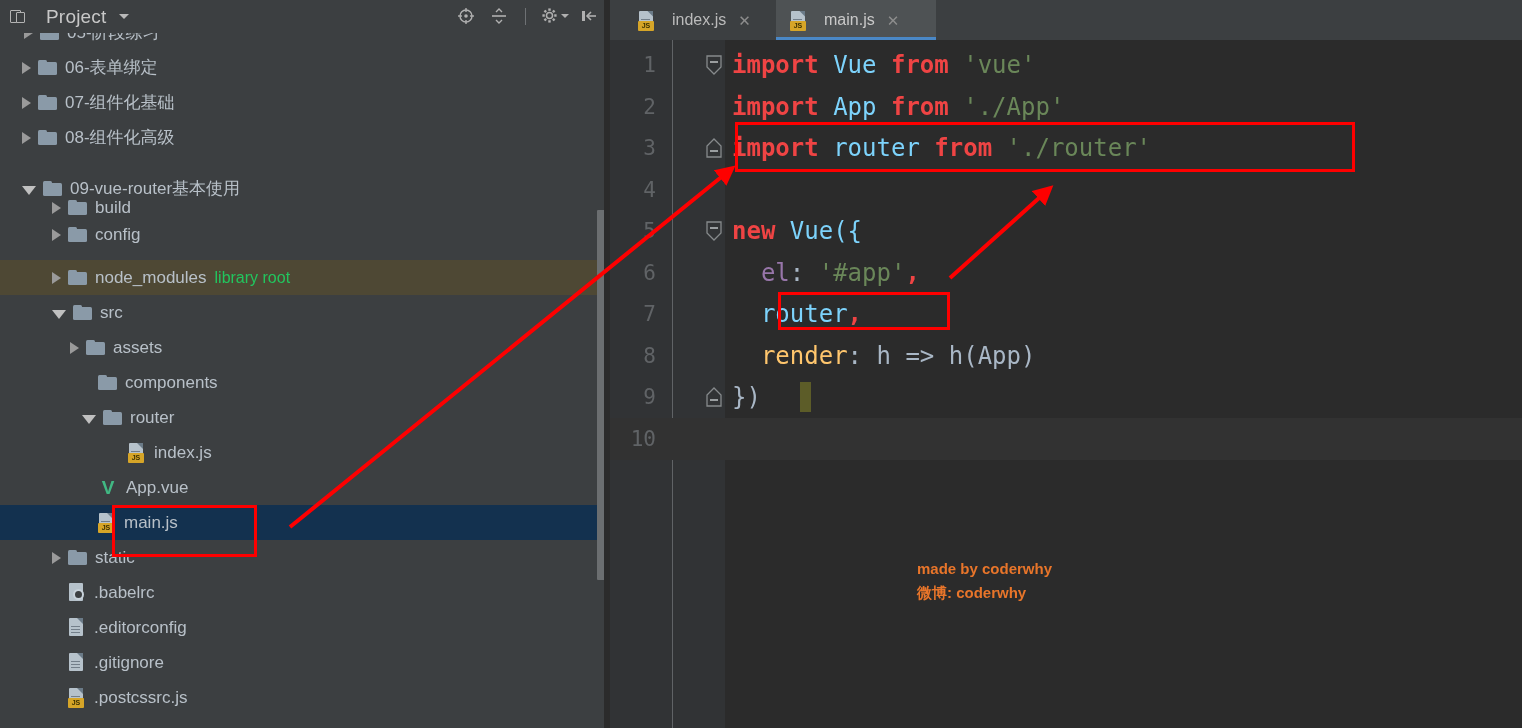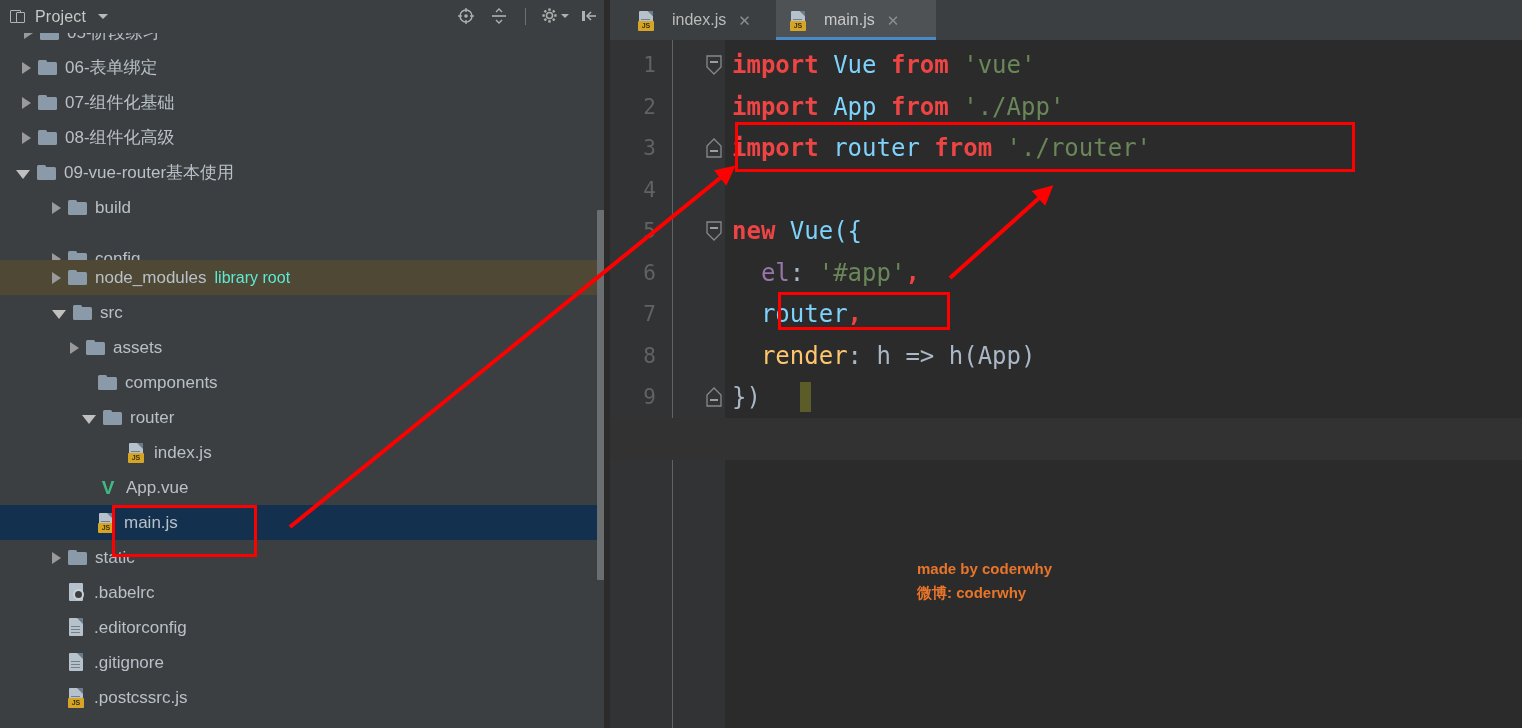--- a/index.html
+++ b/index.html
@@ -24,21 +24,21 @@
   .sb-title-wrap { display:flex; align-items:center; gap:8px; padding-left:10px; }
   .proj-icon { width:17px; height:16px; position:relative; }
   .proj-icon .b1 {
     position:absolute; left:0; top:1px; width:11px; height:13px;
     border:1.5px solid #b3b3b3; border-radius:1px; background:transparent;
   }
   .proj-icon .b2 {
     position:absolute; left:6px; top:3px; width:9px; height:11px;
     border:1.5px solid #b3b3b3; border-radius:1px; background:#3c3f41;
   }
-  .sb-title { color:#c8c8c8; font-size:16px; letter-spacing:.2px; }
+  .sb-title { color:#c8c8c8; font-size:19px; letter-spacing:.2px;margin-left:11px; }
   .caret-down {
     width:0; height:0; border-left:5px solid transparent; border-right:5px solid transparent;
     border-top:5px solid #b9b9b9; margin-left:4px;
   }
   .sb-tools {
     position:absolute; right:10px; top:0; height:33px;
     display:flex; align-items:center; gap:13px;
   }
   .tool { width:20px; height:20px; position:relative; }
   .ic-locate { width:18px; height:18px; }
@@ -108,21 +108,21 @@
   .babel-ic { flex:0 0 auto; width:18px; height:19px; margin-right:8px; position:relative; }
   .babel-ic .pg {
     position:absolute; left:1px; top:0; width:14px; height:18px;
     background:#b6c2cb; border-radius:1px;
   }
   .babel-ic .ring {
     position:absolute; left:5px; top:6px; width:11px; height:11px;
     border:2px solid #c8d2da; border-radius:50%; background:#3c3f41;
   }
   .row-label { font-size:17px; color:#b8c0c8; }
-  .row-sub { font-size:16px; color:#5eead4; margin-left:8px; }
+  .row-sub { font-size:16px; color:#22c55e; margin-left:8px; }
 
   .row.selected { background:#13314f; }
   .row.libroot { background:#4e4834; }
 
   .sb-scrollbar {
     position:absolute; right:4px; top:0; width:9px; background:#6b6e70;
     border-radius:1px;
   }
 
   
@@ -283,31 +283,31 @@
         <div class="row" style="top: 52px; position: absolute; left: 0px; width: 604px; padding-left: 22px;">
           <span class="arrow"></span>
           <span class="folder-ic"></span>
           <span class="row-label">07-组件化基础</span>
         </div>
         <div class="row" style="top: 87px; position: absolute; left: 0px; width: 604px; padding-left: 22px;">
           <span class="arrow"></span>
           <span class="folder-ic"></span>
           <span class="row-label">08-组件化高级</span>
         </div>
-        <div class="row" style="top: 122px; position: absolute; left: 0px; width: 604px; padding-left: 16px;">
+        <div class="row" style="top: 138px; position: absolute; left: 0px; width: 604px; padding-left: 22px;">
           <span class="arrow open"></span>
           <span class="folder-ic"></span>
           <span class="row-label">09-vue-router基本使用</span>
         </div>
         <div class="row" style="top: 157px; position: absolute; left: 0px; width: 702px; padding-left: 52px;">
           <span class="arrow"></span>
           <span class="folder-ic"></span>
           <span class="row-label">build</span>
         </div>
-        <div class="row" style="top: 208px; position: absolute; left: 0px; width: 528px; padding-left: 52px;">
+        <div class="row" style="top: 184px; position: absolute; left: 0px; width: 528px; padding-left: 52px;">
           <span class="arrow"></span>
           <span class="folder-ic"></span>
           <span class="row-label">config</span>
         </div>
         <div class="row libroot" style="top: 227px; position: absolute; left: 0px; width: 604px; padding-left: 52px;">
           <span class="arrow"></span>
           <span class="folder-ic"></span>
           <span class="row-label">node_modules</span>
           <span class="row-sub">library root</span>
         </div>
@@ -501,20 +501,24 @@
             <span class="ctext"><span class="id">  </span><span class="fn">render</span><span class="pun">: h =&gt; h(App)</span></span>
           </div>
           <div class="cline" style="top: 336px;">
             <span class="lnum">9</span>
             <span class="ctext"><span class="pun">})</span></span>
           </div>
           <span class="foldmark" style="left: 94px; top: 346px;"><svg width="20" height="22" viewBox="0 0 20 22" style="transform:rotate(180deg);">
               <path d="M3 2 H17 V13 L10 20 L3 13 Z" fill="none" stroke="#868a8c" stroke-width="1.3"></path>
               <line x1="6" y1="8" x2="14" y2="8" stroke="#b6babc" stroke-width="1.6"></line>
             </svg></span>
+          <div class="cline" style="top: 377.5px;">
+            <span class="lnum">10</span>
+            <span class="ctext"></span>
+          </div>
           <span class="caret" style="left: 190px; top: 342px;"></span>
         </div>
 
       <div class="watermark" style="left:307px; top:517px;">
         <div>made by coderwhy</div>
         <div>微博: coderwhy</div>
       </div>
     </div>
   </div>
 

